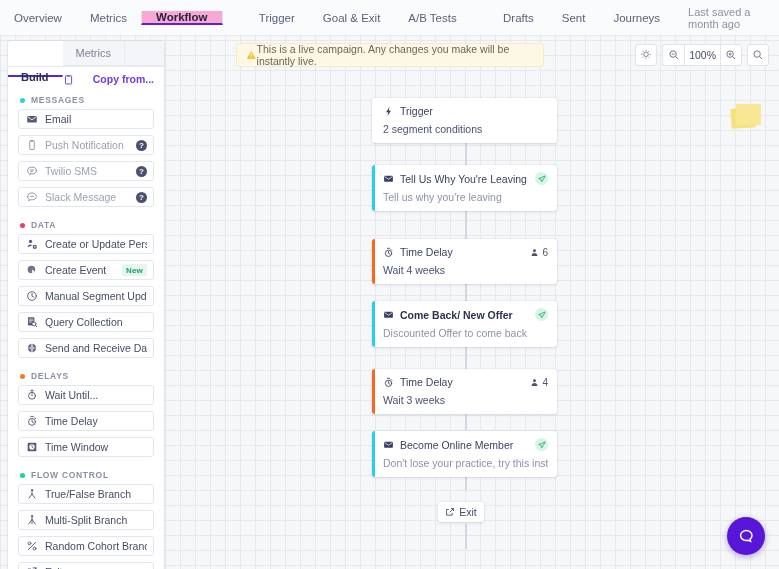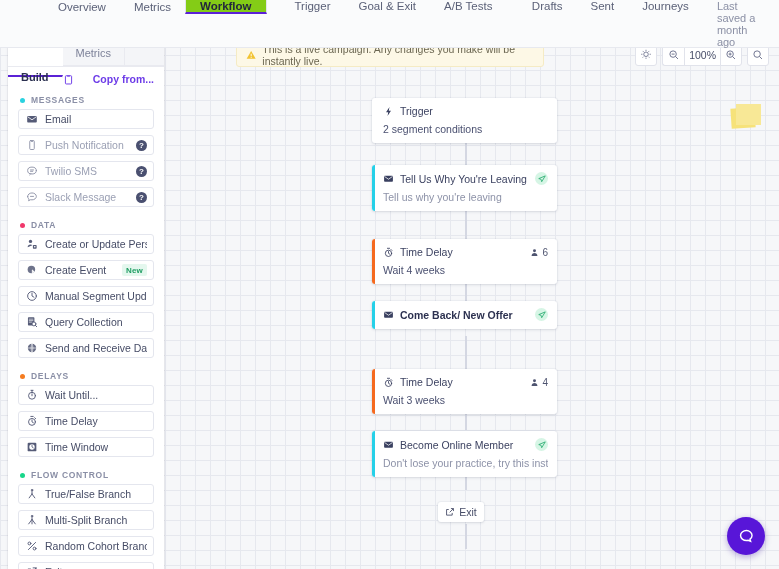--- a/index.html
+++ b/index.html
@@ -5,30 +5,30 @@
   * { box-sizing: border-box; margin:0; padding:0; }
   html,body { width:779px; height:569px; overflow:hidden; }
   body {
     font-family: "Liberation Sans", sans-serif;
     font-size: 11.5px;
     color:#3d4461;
     background:#f7f8fa;
   }
   
   .topnav {
-    height:48px; background:#fafbfc; border-bottom:1px solid #e7e9ef;
-    display:flex; align-items:flex-start; position:relative; z-index:30;padding-left:44px;
+    height:36px; background:#fafbfc; border-bottom:1px solid #e7e9ef;
+    display:flex; align-items:center; position:relative; z-index:30;
   }
   .topnav-group { display:flex; align-items:stretch; }
   .topnav-item {
     display:flex; align-items:center; padding:0 14px;
     font-size:11.5px; color:#5b6178; white-space:nowrap; cursor:pointer;
   }
   .topnav-item.active {
-    background:#84cc16; color:#22263c; font-weight:bold;
+    background:#f9a8d4; color:#22263c; font-weight:bold;
     border-left:1px solid #e2e4ec; border-right:1px solid #e2e4ec;
     border-bottom:2px solid #5b21d6; position:relative; top:0;
   }
   .topnav-spacer { flex:1; }
   .topnav-saved { display:flex; align-items:center; padding:0 14px; color:#8b90a5; font-size:11px; }
   .gap-l { width:34px; }
   .gap-m { width:28px; }
 
   
   .canvas {
@@ -90,21 +90,21 @@
   }
   .badge-new {
     background:#e4f7ee; color:#1f9d63; font-size:8px; font-weight:bold;
     padding:1.5px 4px; border-radius:2px; letter-spacing:.2px;
   }
 
   
   .banner {
     position:absolute; left:236px; top:7px; width:308px; height:24px;
     background:#fdf8e6; border:1px solid #f5ebc4; border-radius:3px;
-    display:flex; align-items:center; gap:6px; padding:0 9px;
+    display:flex; align-items:center; padding:0 9px;
     font-size:10.5px; color:#6b6651;
   }
 
   
   .toolbar { position:absolute; right:10px; top:8px; display:flex; align-items:center; gap:5px; }
   .tbtn {
     height:22px; min-width:22px; padding:0 4px; background:#fff;
     border:1px solid #e1e3eb; border-radius:3px;
     display:flex; align-items:center; justify-content:center;
     cursor:pointer; color:#6f7490;
@@ -459,20 +459,21 @@
                 <rect x="1.6" y="4" width="12.8" height="8.6" rx="1.1" fill="currentColor" stroke="none"></rect>
                 <path d="M2.6 5.3 8 9.1l5.4-3.8" stroke="#fff" stroke-width="1.1"></path>
               </svg>
               <span class="ntitle bold">Come Back/ New Offer</span>
               <span class="sendbadge">
                 <svg width="8" height="8" viewBox="0 0 16 16">
                   <path d="M14.5 1.8 1.5 7.2l4.6 1.4 1.3 4.8z" fill="none" stroke="currentColor" stroke-width="1.6"></path>
                 </svg>
               </span>
             </div>
+            <div class="nsub">Discounted Offer to come back</div>
           </div>
         </div>
         <div class="node" style="top: 333px;">
           <div class="accent" style="background:#f5691e"></div>
           <div class="inner">
             <div class="nrow">
               <svg class="nicon" width="12" height="12" viewBox="0 0 16 16" fill="none" stroke="currentColor" stroke-width="1.25" stroke-linecap="round" stroke-linejoin="round">
                 <circle cx="8" cy="9.2" r="4.6"></circle>
                 <path d="M8 6.6V9.2l1.9 1.2"></path>
                 <path d="M6.4 1.9h3.2M11.6 3.6l1.3 1.3"></path>

